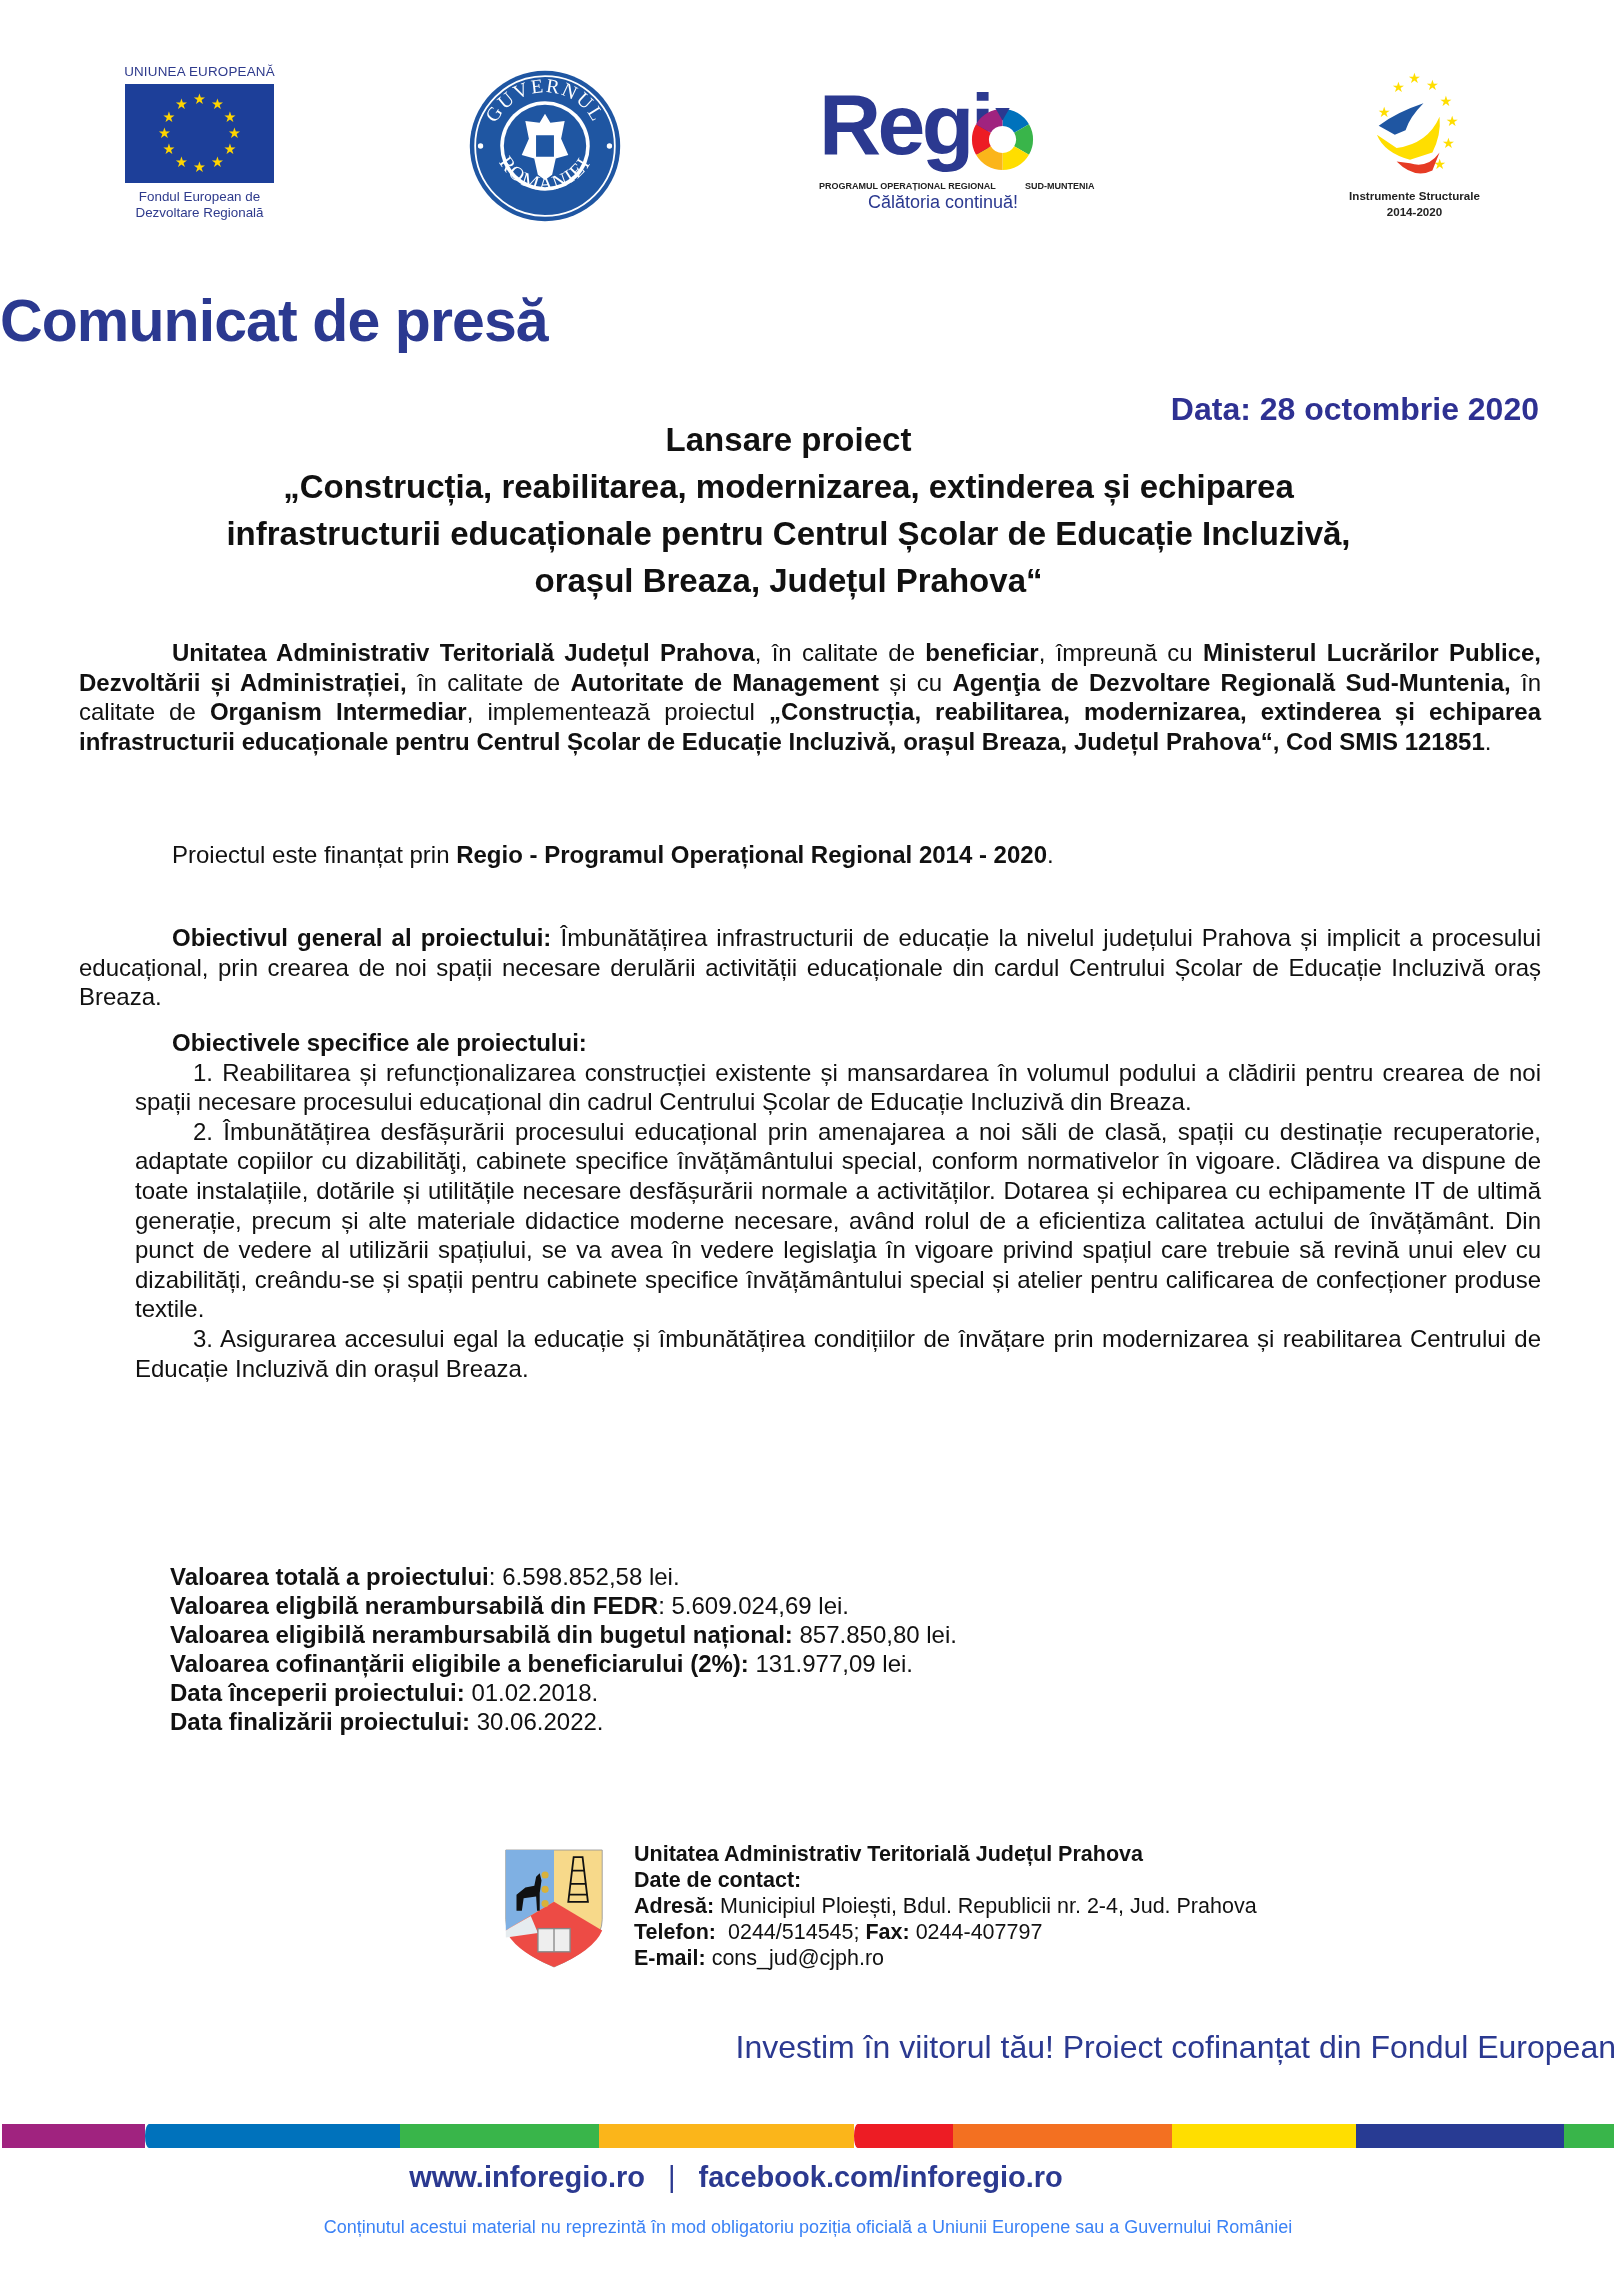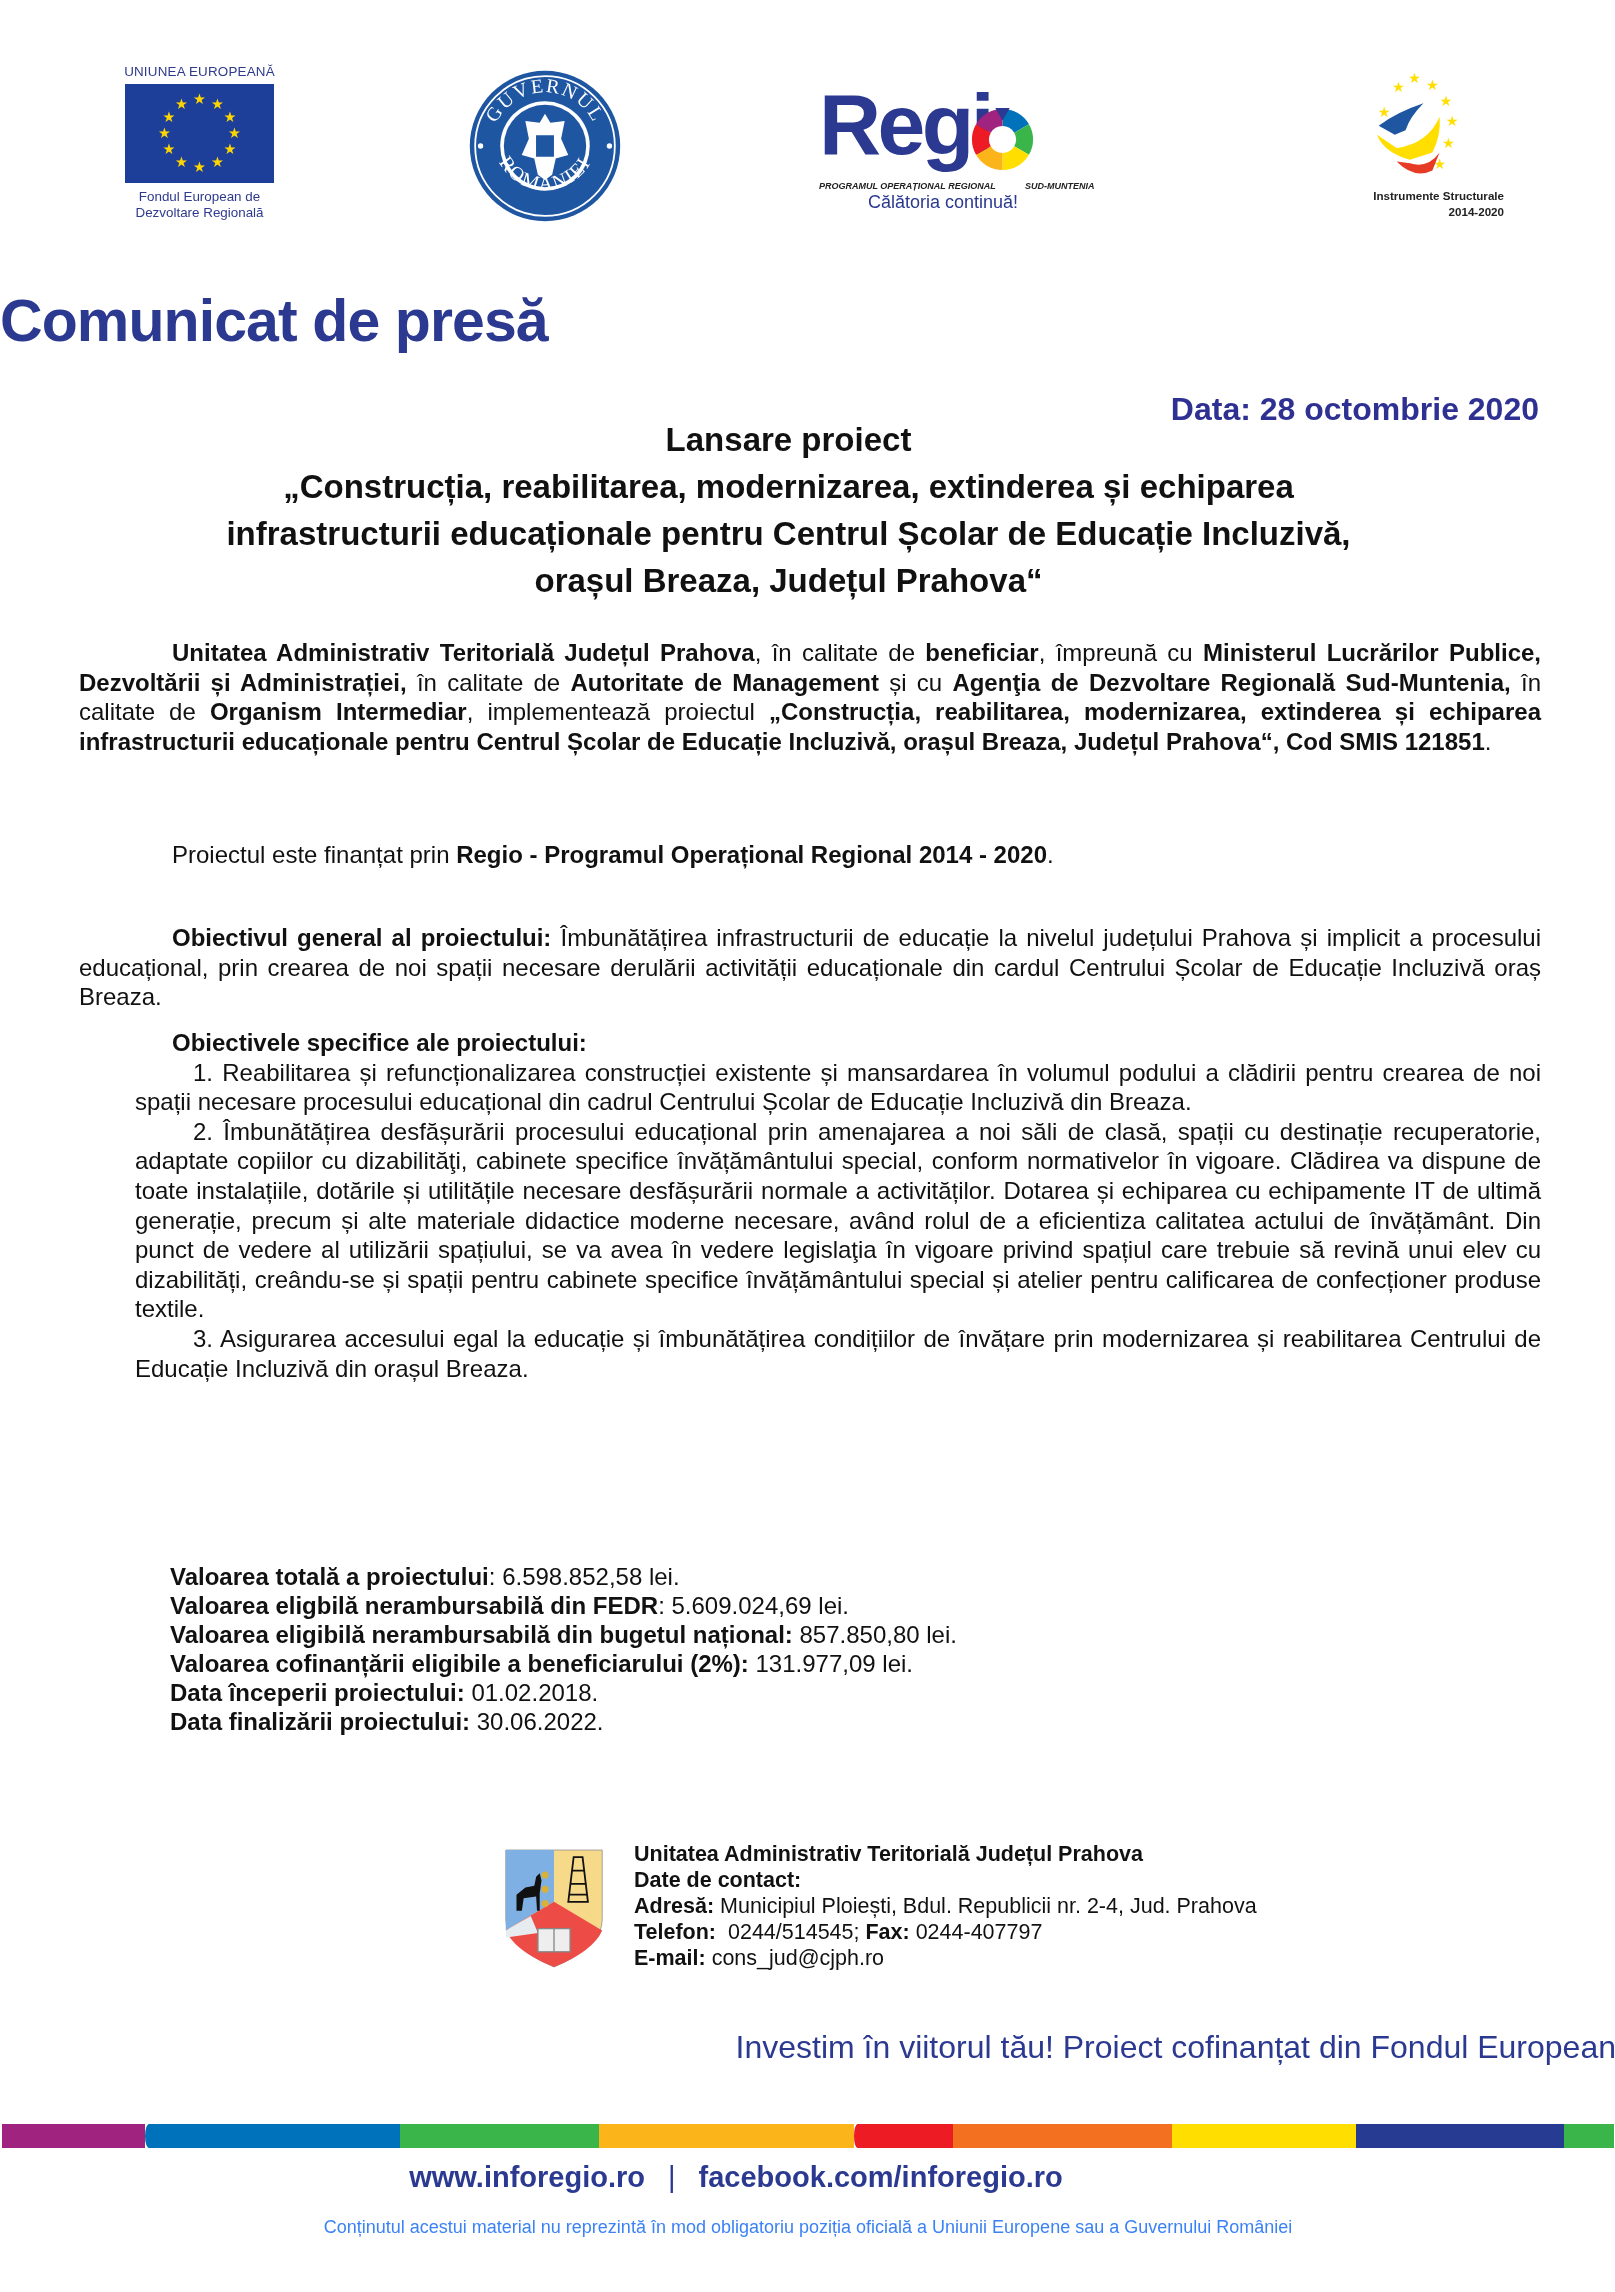--- a/index.html
+++ b/index.html
@@ -11,26 +11,26 @@
   .eu-logo { left:119px; top:64px; width:161px; text-align:center; }
   .eu-top { font-size:13.4px; color:#2e3a8c; letter-spacing:0.2px; white-space:nowrap; }
   .eu-flag { width:149px; height:99px; background:#1d3f99; margin:5.4px auto 5.4px; position:relative; }
   .eu-bottom { font-size:13.4px; color:#2e3a8c; line-height:16px; white-space:nowrap; }
 
   .gov-logo { left:468px; top:69px; width:154px; height:154px; }
 
   .regio-logo { left:819px; top:81px; width:322px; height:143px; }
   .regio-word { position:absolute; left:0; top:0; font-size:86px; font-weight:bold; color:#2b3990; letter-spacing:-3.6px; line-height:86px; font-family:"Liberation Sans", sans-serif; }
   .regio-ring { position:absolute; left:143px; top:19.7px; width:63px; height:63px; }
-  .regio-sub { position:absolute; left:0; top:100px; font-size:9px; font-weight:bold; color:#222; white-space:nowrap; width:269px;font-style:italic; }
+  .regio-sub { position:absolute; left:0; top:100px; font-size:9px; font-weight:bold; color:#222; white-space:nowrap; width:269px; }
   .regio-sub span.r { position:absolute; left:206px; }
   .regio-tag { position:absolute; left:49px; top:111px; font-size:18px; color:#2b3990; white-space:nowrap; }
 
   .is-logo { left:1325px; top:63px; width:179px; height:170px; text-align:center; }
-  .is-text { position:absolute; left:0; top:125px; width:179px; font-size:11.6px; font-weight:bold; color:#222; line-height:16px;text-align:right; }
+  .is-text { position:absolute; left:0; top:125px; width:179px; font-size:11.6px; font-weight:bold; color:#222; line-height:16px; }
 
   
   .main-title { left:0; width:1616px; top:287px; text-align:left; font-size:59px; font-weight:bold; color:#2b3990; letter-spacing:-0.9px; }
   .date-line { right:77px; top:391px; font-size:32px; font-weight:bold; color:#2e3192; }
   .subtitle { left:72px; width:1433px; top:416px; text-align:center; font-size:33px; font-weight:bold; line-height:47px; color:#111; }
 
   
   .body { left:79px; width:1462px; font-size:24px; line-height:29.6px; text-align:justify; color:#111; }
   .indent { text-indent:93px; }
   .p { margin:0; }

